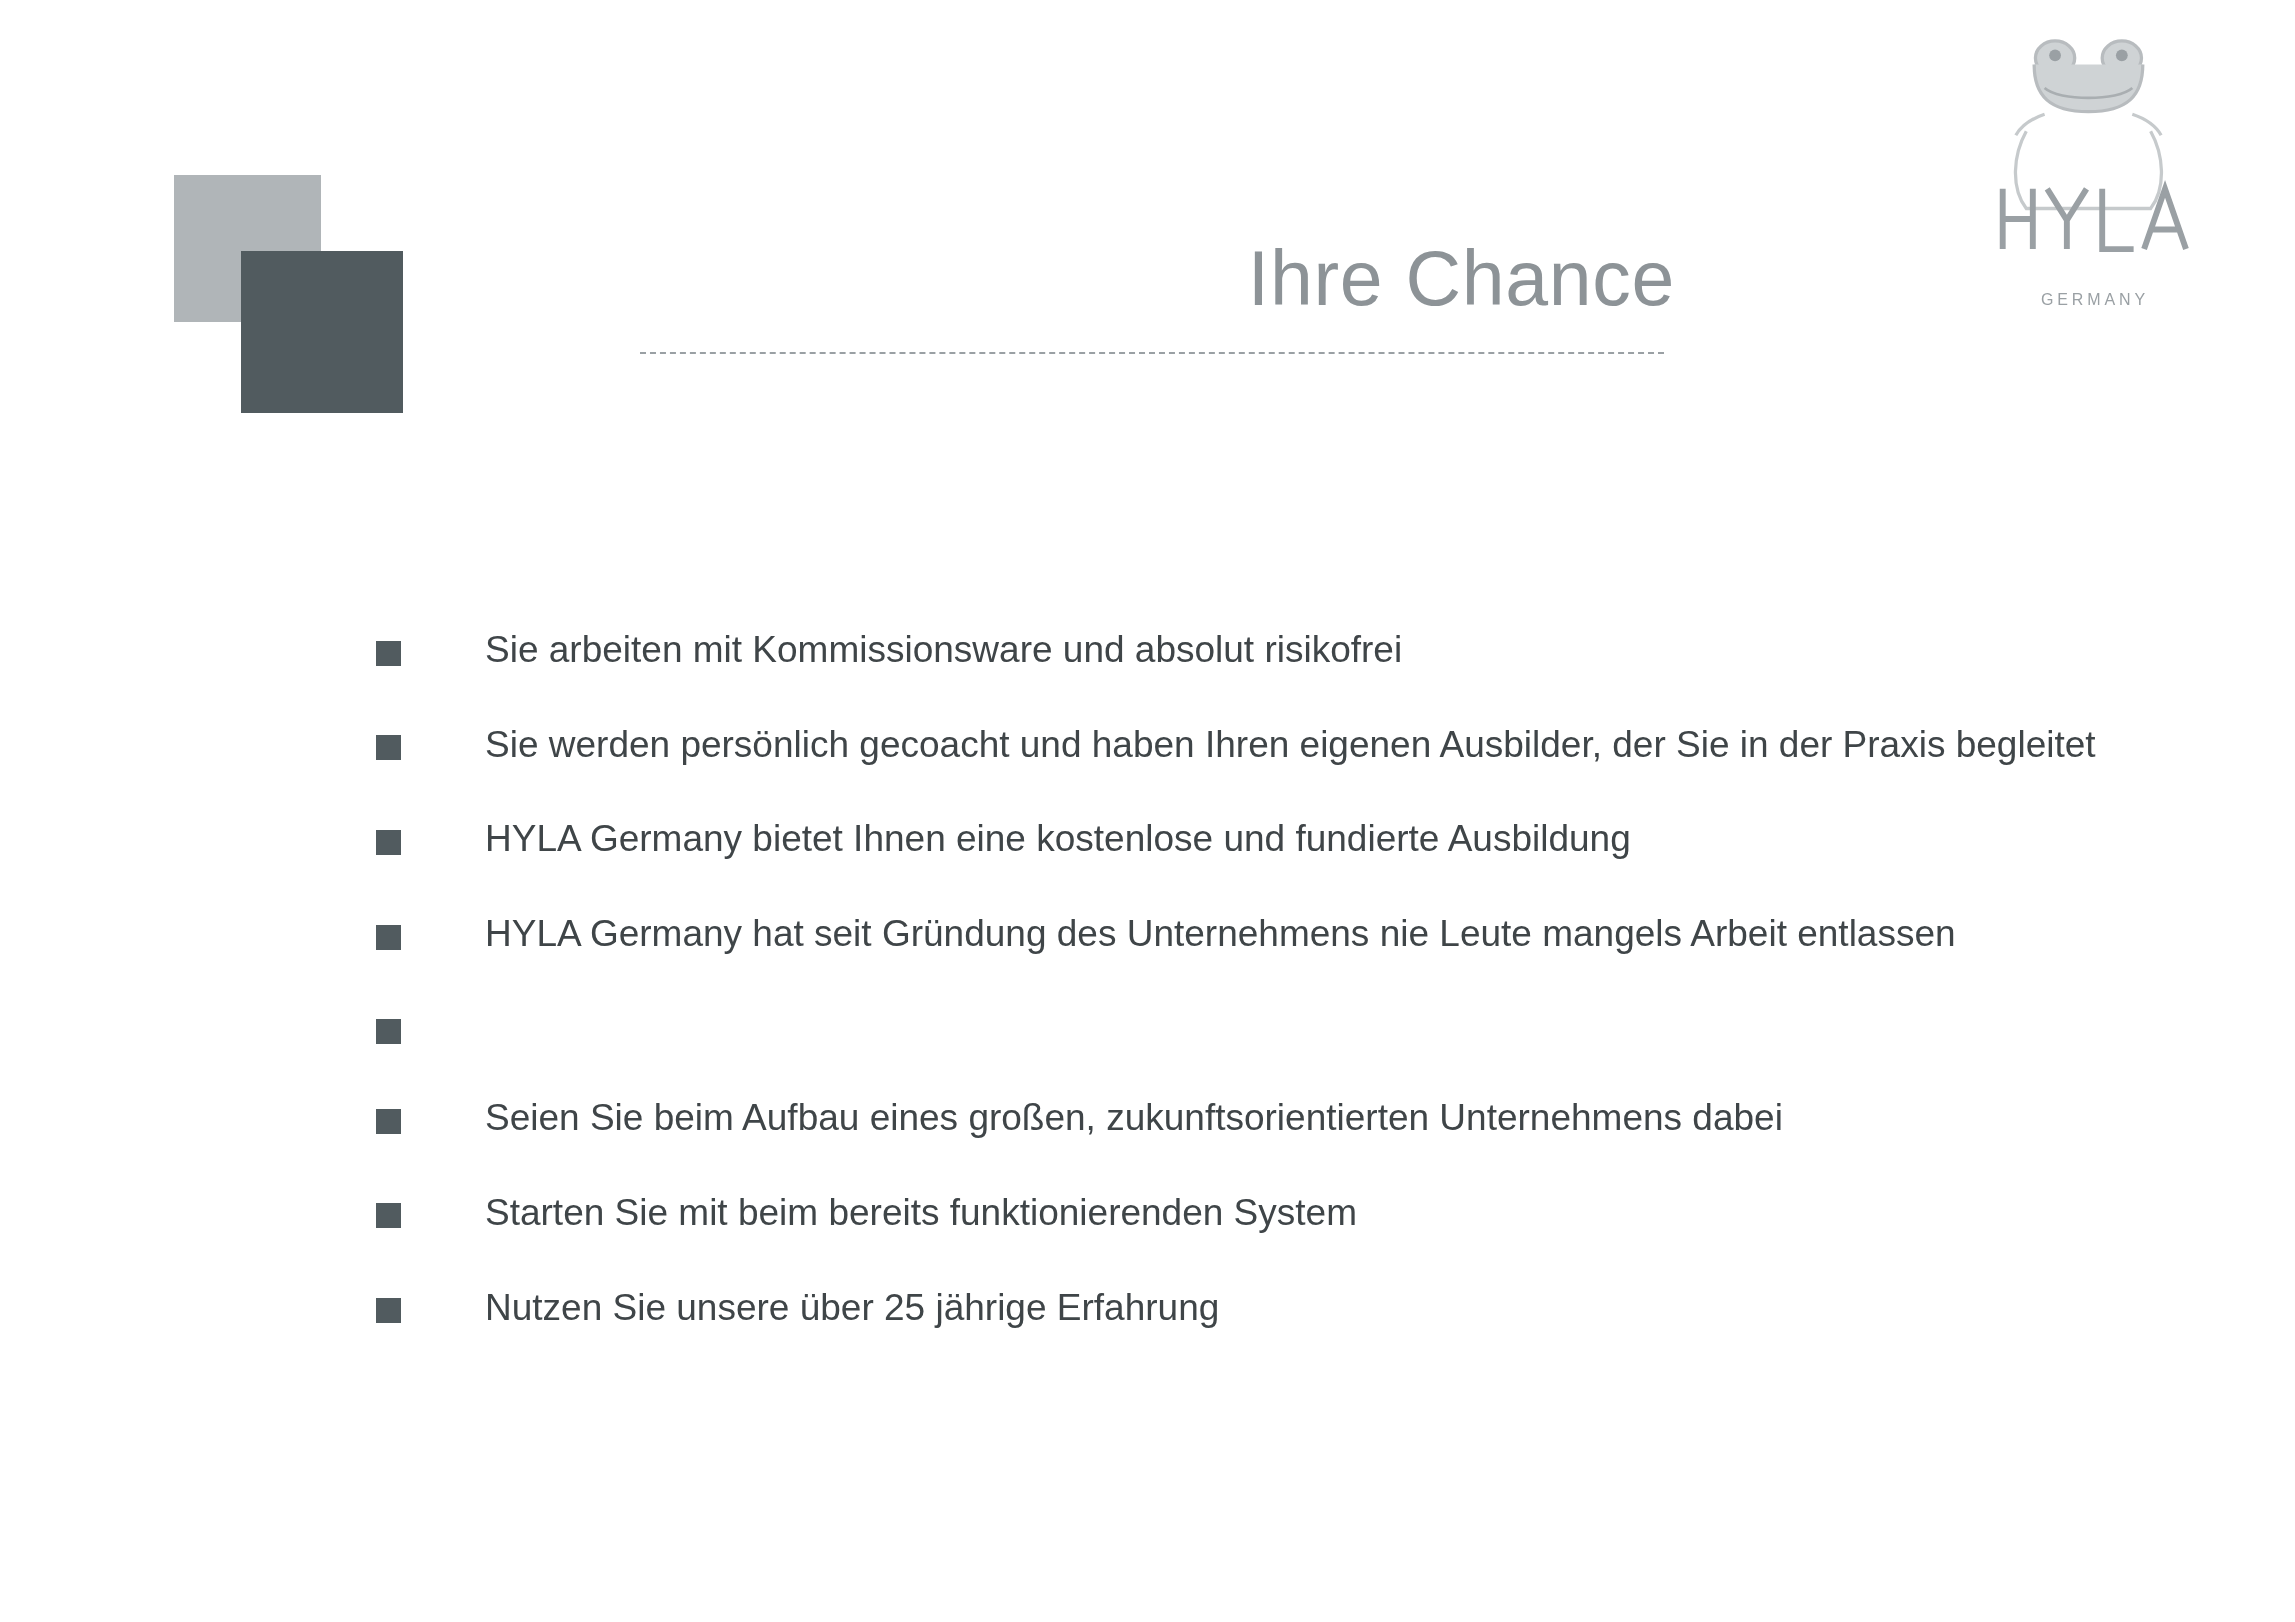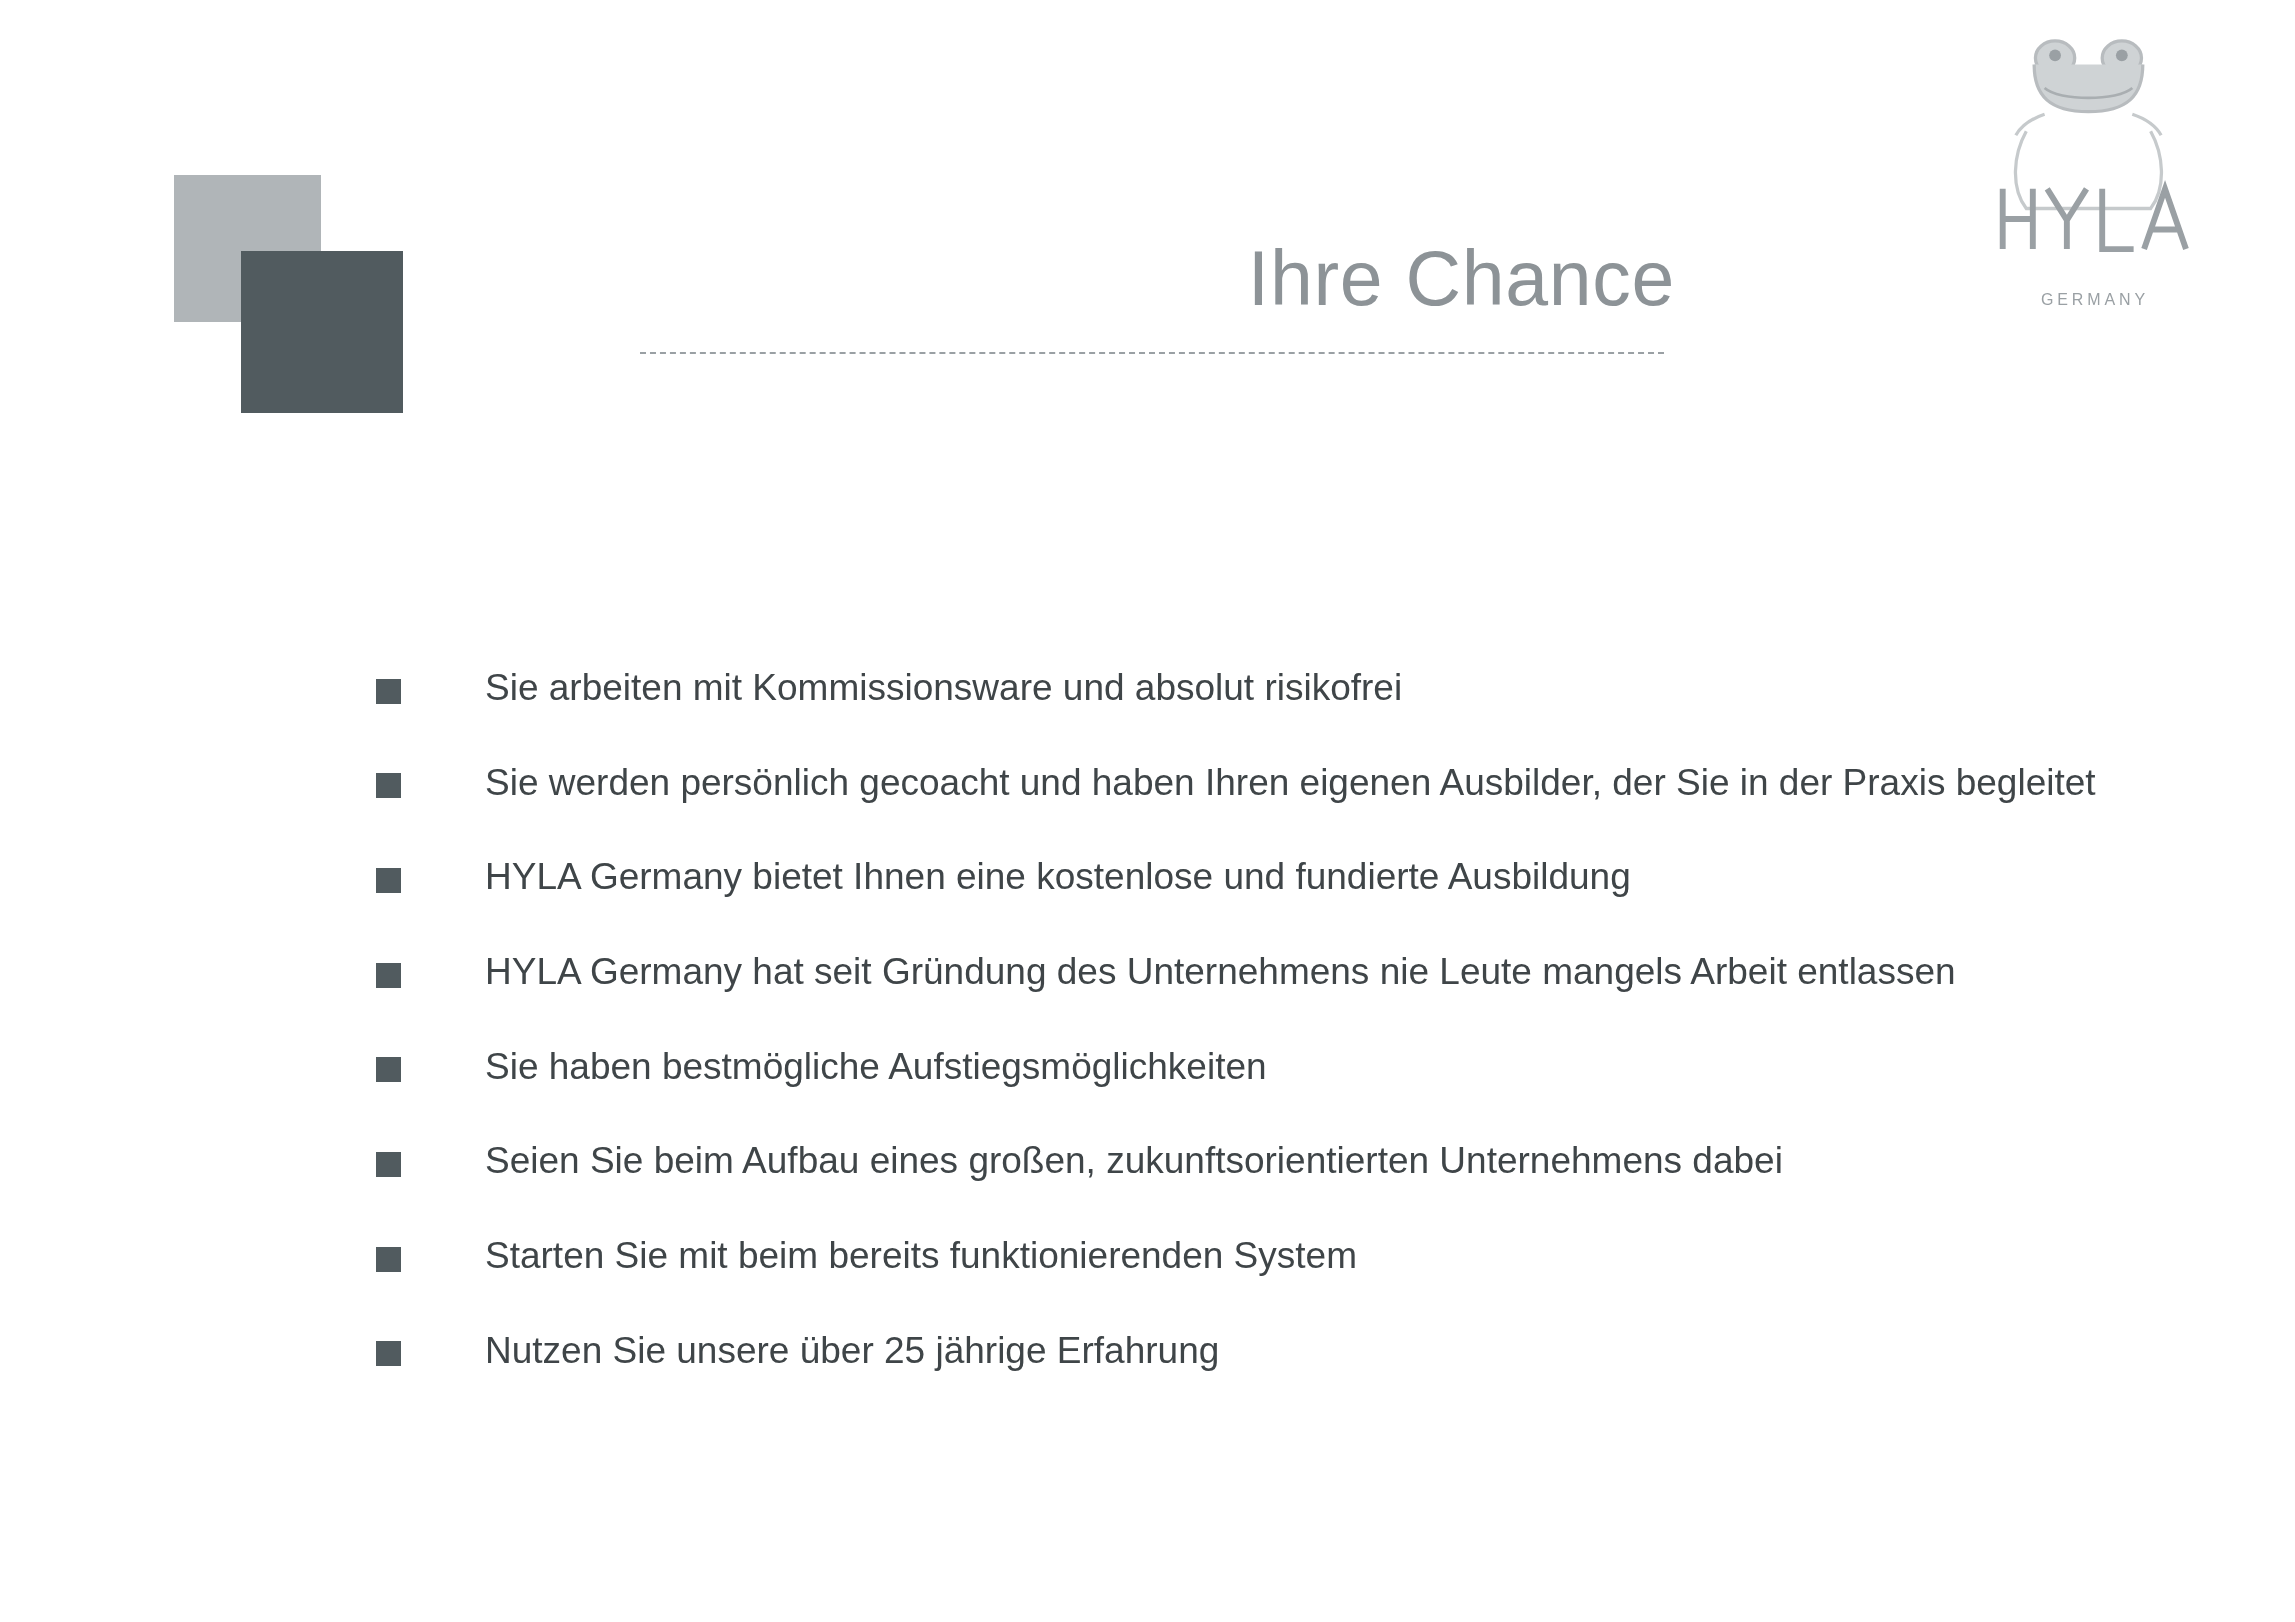--- a/index.html
+++ b/index.html
@@ -79,21 +79,21 @@
     text-align: center;
     font-size: 16px;
     letter-spacing: 3.9px;
     color: #9aa0a4;
   }
 
   
   .bullets {
     position: absolute;
     left: 376px;
-    top: 668px;
+    top: 630px;
     width: 1701px;
   }
   .bullet-row {
     display: flex;
     align-items: flex-start;
     margin-bottom: 54px;
   }
   .bullet-row:last-child {
     margin-bottom: 16px;
   }
@@ -169,21 +169,20 @@
   <div class="bullet-row">
     <div class="bullet-marker"></div>
     <div class="bullet-text">HYLA Germany bietet Ihnen eine kostenlose und fundierte Ausbildung</div>
   </div>
   <div class="bullet-row">
     <div class="bullet-marker"></div>
     <div class="bullet-text">HYLA Germany hat seit Gründung des Unternehmens nie Leute mangels Arbeit entlassen</div>
   </div>
   <div class="bullet-row">
     <div class="bullet-marker"></div>
-    <div class="bullet-text">Sie haben bestmögliche Aufstiegsmöglichkeiten</div>
   </div>
   <div class="bullet-row">
     <div class="bullet-marker"></div>
     <div class="bullet-text">Seien Sie beim Aufbau eines großen, zukunftsorientierten Unternehmens dabei</div>
   </div>
   <div class="bullet-row">
     <div class="bullet-marker"></div>
     <div class="bullet-text">Starten Sie mit beim bereits funktionierenden System</div>
   </div>
   <div class="bullet-row">

